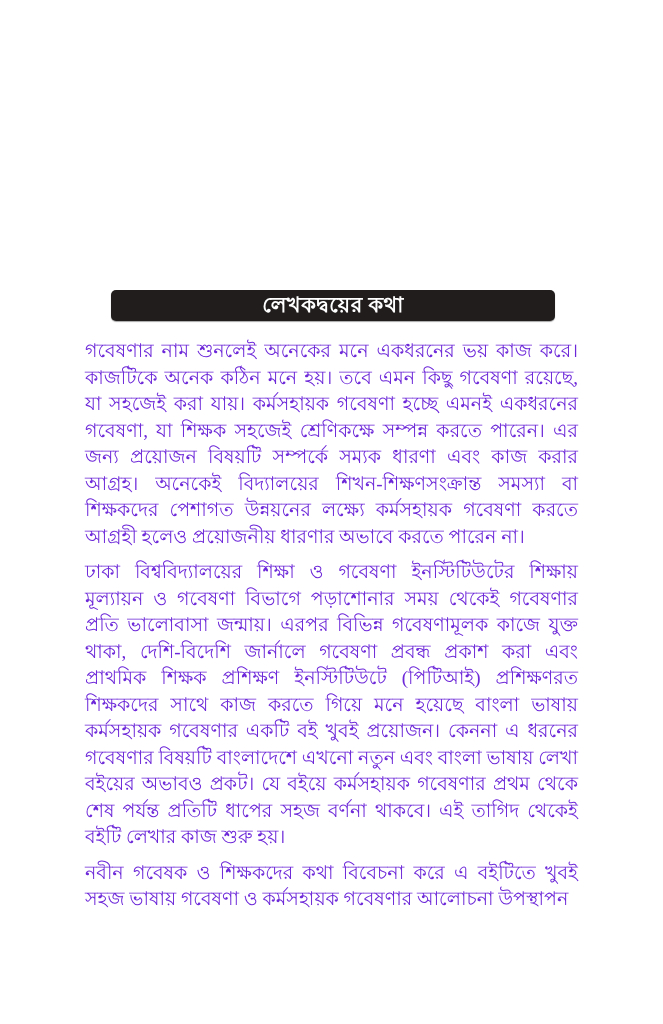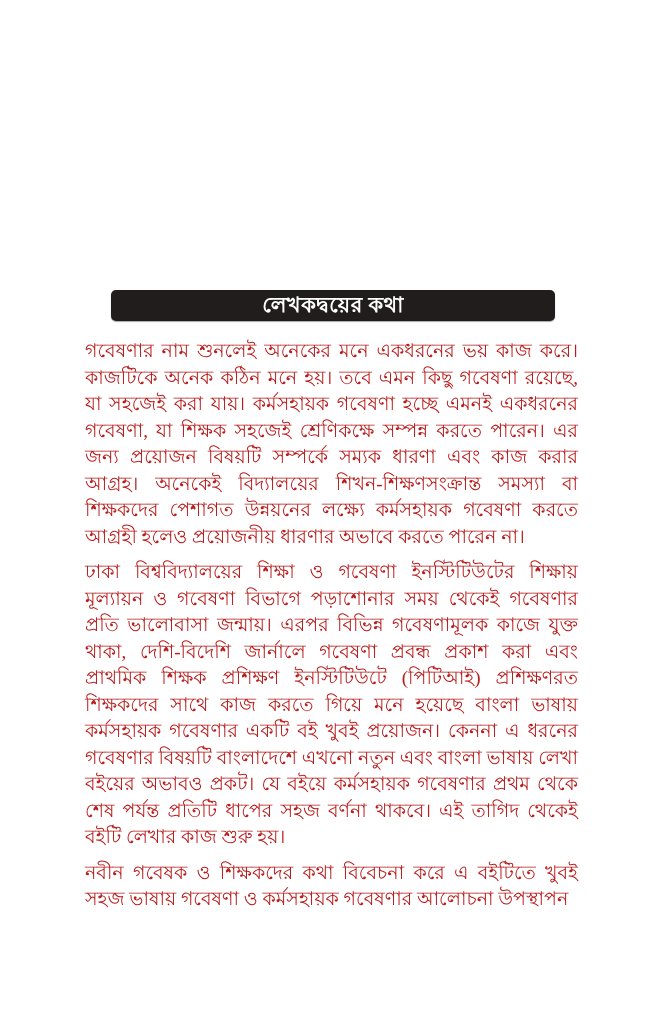--- a/index.html
+++ b/index.html
@@ -34,21 +34,21 @@
     font-weight: 600;
     letter-spacing: 0.5px;
     line-height: 1;
     white-space: nowrap;
   }
   .body-text {
     position: absolute;
     left: 85px;
     top: 338px;
     width: 493px;
-    color: #b91c1c;
+    color: #6d28d9;
     font-size: 19px;
     line-height: 26.5px;
     text-align: justify;
     text-justify: inter-word;
   }
   .body-text p {
     margin: 0 0 9px 0;
     padding: 0;
   }
   .body-text p:last-child {

